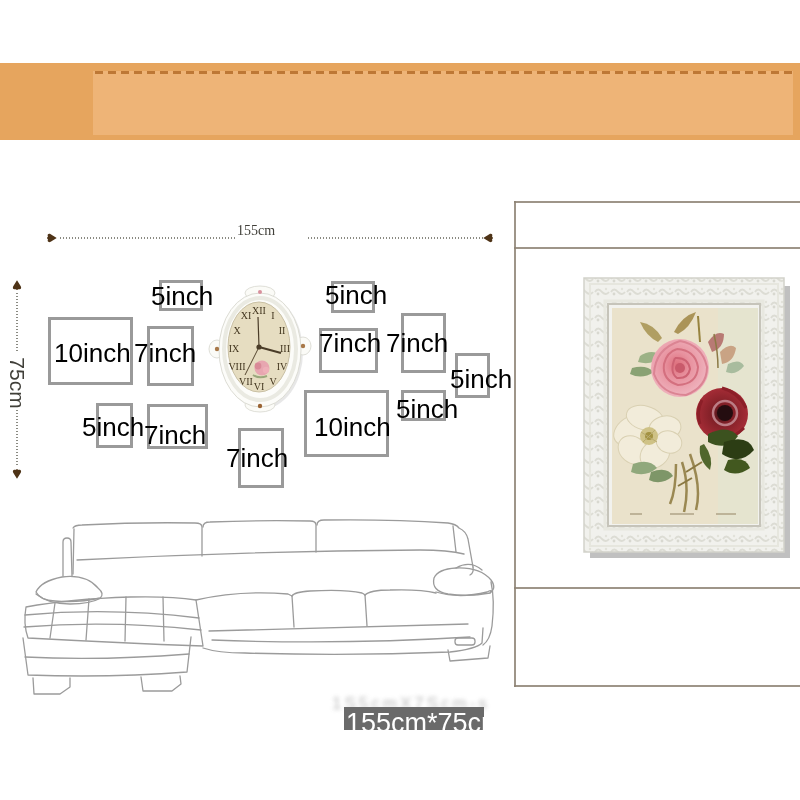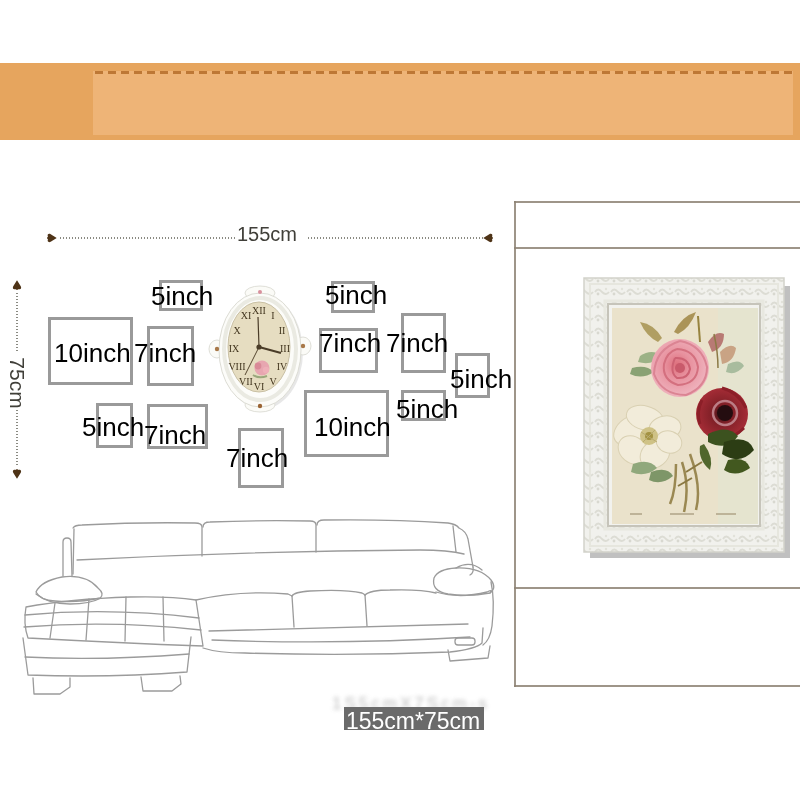--- a/index.html
+++ b/index.html
@@ -22,21 +22,21 @@
 <div class="abs" style="left:308px;top:237px;width:175px;height:2px;background-image:repeating-linear-gradient(to right,#8a8a82 0 1px,transparent 1px 3px);"></div>
 
 <svg class="abs" style="left:46px;top:232px;" width="12" height="12" viewBox="0 0 14 14">
     <path d="M12.5 7 L5.5 2.6 C2.8 1.2 1 3.4 2.4 5.2 C1 5.6 1 8.4 2.4 8.8 C1 10.6 2.8 12.8 5.5 11.4 Z" fill="#4e3317"></path>
   </svg>
 
 <svg class="abs" style="left:482px;top:232px;" width="12" height="12" viewBox="0 0 14 14">
     <path d="M1.5 7 L8.5 2.6 C11.2 1.2 13 3.4 11.6 5.2 C13 5.6 13 8.4 11.6 8.8 C13 10.6 11.2 12.8 8.5 11.4 Z" fill="#4e3317"></path>
   </svg>
 
-<div class="abs" style="left:237px;top:223px;font-size:20px;color:#403f39;">155cm</div>
+<div class="abs" style="left:237px;top:223px;font-size:14px;color:#403f39;font-family:Liberation Serif, serif;">155cm</div>
 
 <div class="abs" style="left:16px;top:293px;width:2px;height:60px;background-image:repeating-linear-gradient(to bottom,#8a8a82 0 1px,transparent 1px 3px);"></div>
 <div class="abs" style="left:16px;top:410px;width:2px;height:55px;background-image:repeating-linear-gradient(to bottom,#8a8a82 0 1px,transparent 1px 3px);"></div>
 
 <svg class="abs" style="left:11px;top:279px;" width="12" height="12" viewBox="0 0 14 14">
     <path d="M7 1.5 L2.6 8.5 C1.2 11.2 3.4 13 5.2 11.6 C5.6 13 8.4 13 8.8 11.6 C10.6 13 12.8 11.2 11.4 8.5 Z" fill="#4e3317"></path>
   </svg>
 
 <svg class="abs" style="left:11px;top:468px;" width="12" height="12" viewBox="0 0 14 14">
     <path d="M7 12.5 L2.6 5.5 C1.2 2.8 3.4 1 5.2 2.4 C5.6 1 8.4 1 8.8 2.4 C10.6 1 12.8 2.8 11.4 5.5 Z" fill="#4e3317"></path>
@@ -174,21 +174,21 @@
     <path d="M448 650 L450 661 L488 658 L490 646"></path>
 
     <rect x="455" y="638" width="20" height="7" rx="3"></rect>
   </g>
 </svg>
 
 <div class="abs" style="left:332px;top:694px;font-size:17px;letter-spacing:3px;color:#8f8f8f;filter:blur(2.2px);opacity:0.6;white-space:nowrap;">1S5cmX7Scm-s</div>
 
 <div class="abs" style="left:344px;top:707px;width:140px;height:23px;background:#6a6a6a;"></div>
 
-<div class="abs" style="left:346px;top:708px;font-size:23px;color:#fff;">155cm*75cm</div>
+<div class="abs" style="left:346px;top:708px;font-size:27px;color:#fff;">155cm*75cm</div>
 
 <div class="abs" style="left:514px;top:201px;width:286px;height:2px;background:rgba(141,131,116,0.85);"></div>
 
 <div class="abs" style="left:514px;top:247px;width:286px;height:2px;background:rgba(141,131,116,0.85);"></div>
 
 <div class="abs" style="left:514px;top:587px;width:286px;height:2px;background:rgba(141,131,116,0.85);"></div>
 
 <div class="abs" style="left:514px;top:685px;width:286px;height:2px;background:rgba(141,131,116,0.85);"></div>
 
 <div class="abs" style="left:514px;top:201px;width:2px;height:486px;background:rgba(141,131,116,0.85);"></div>

